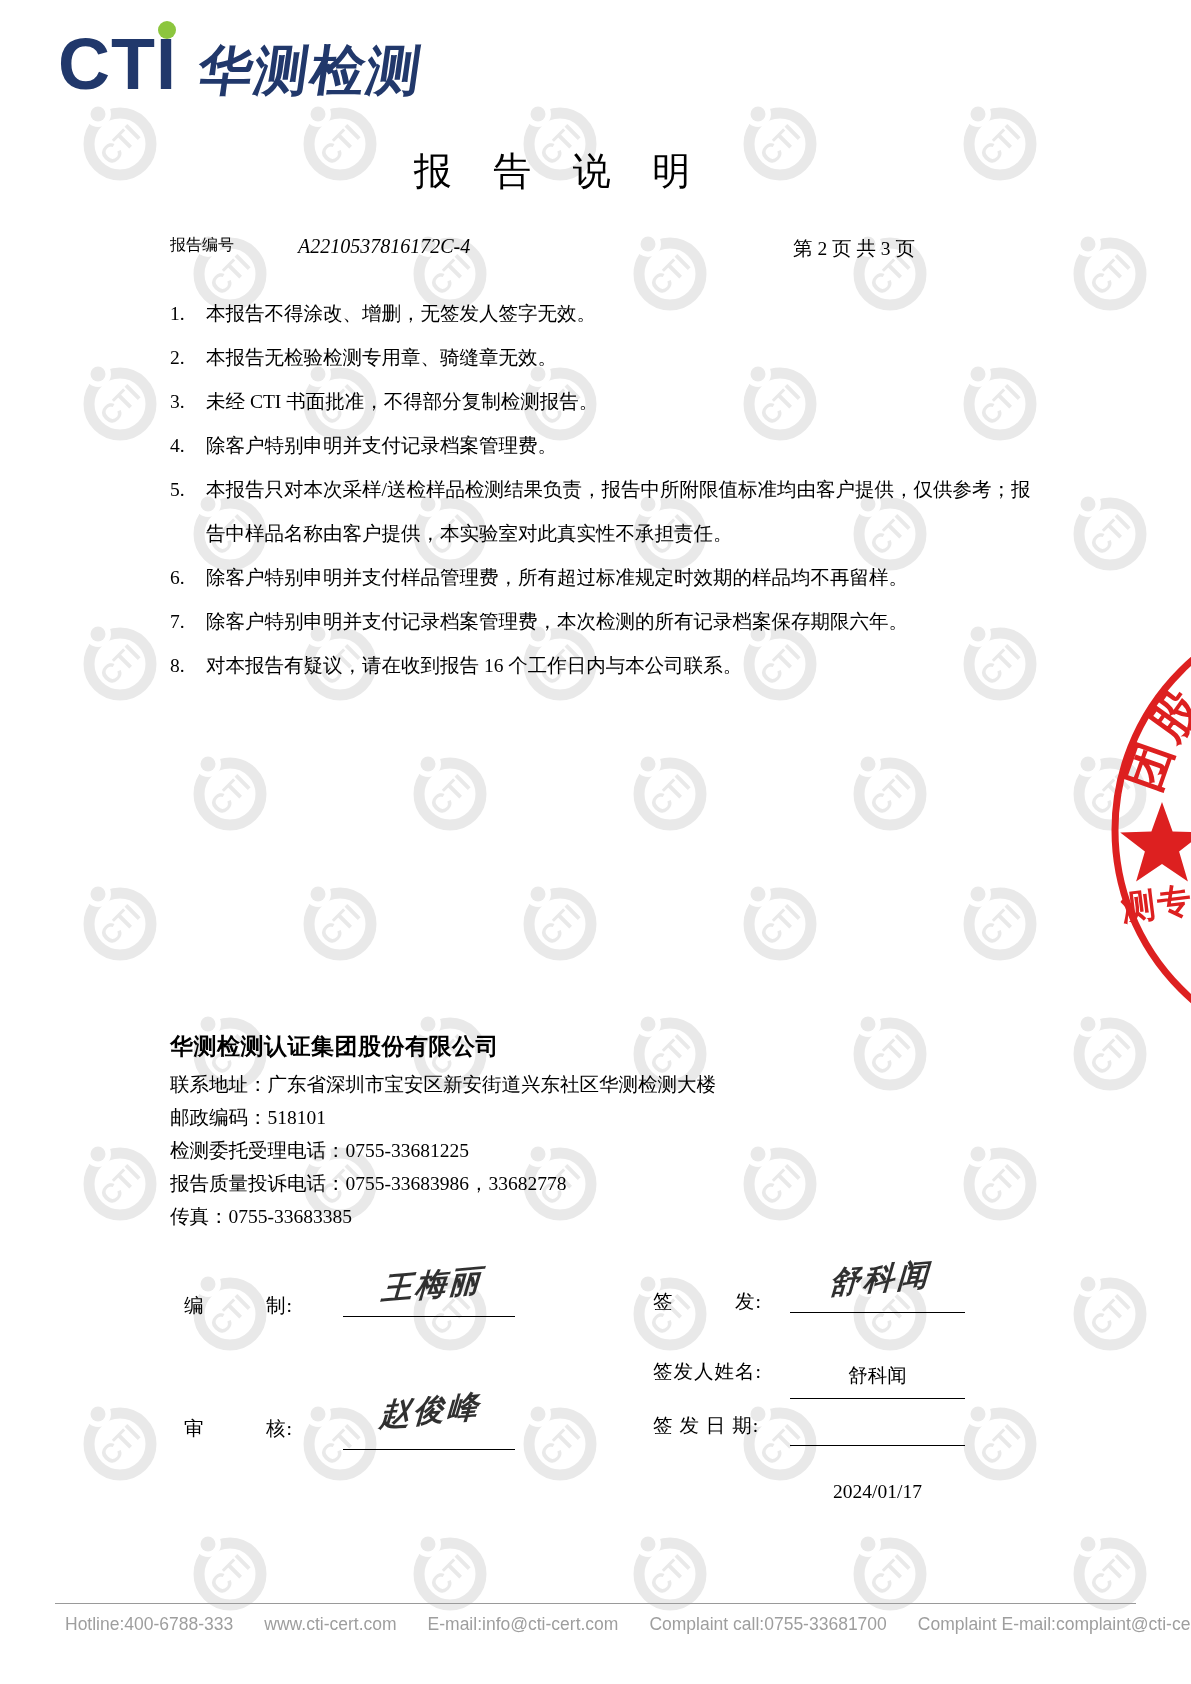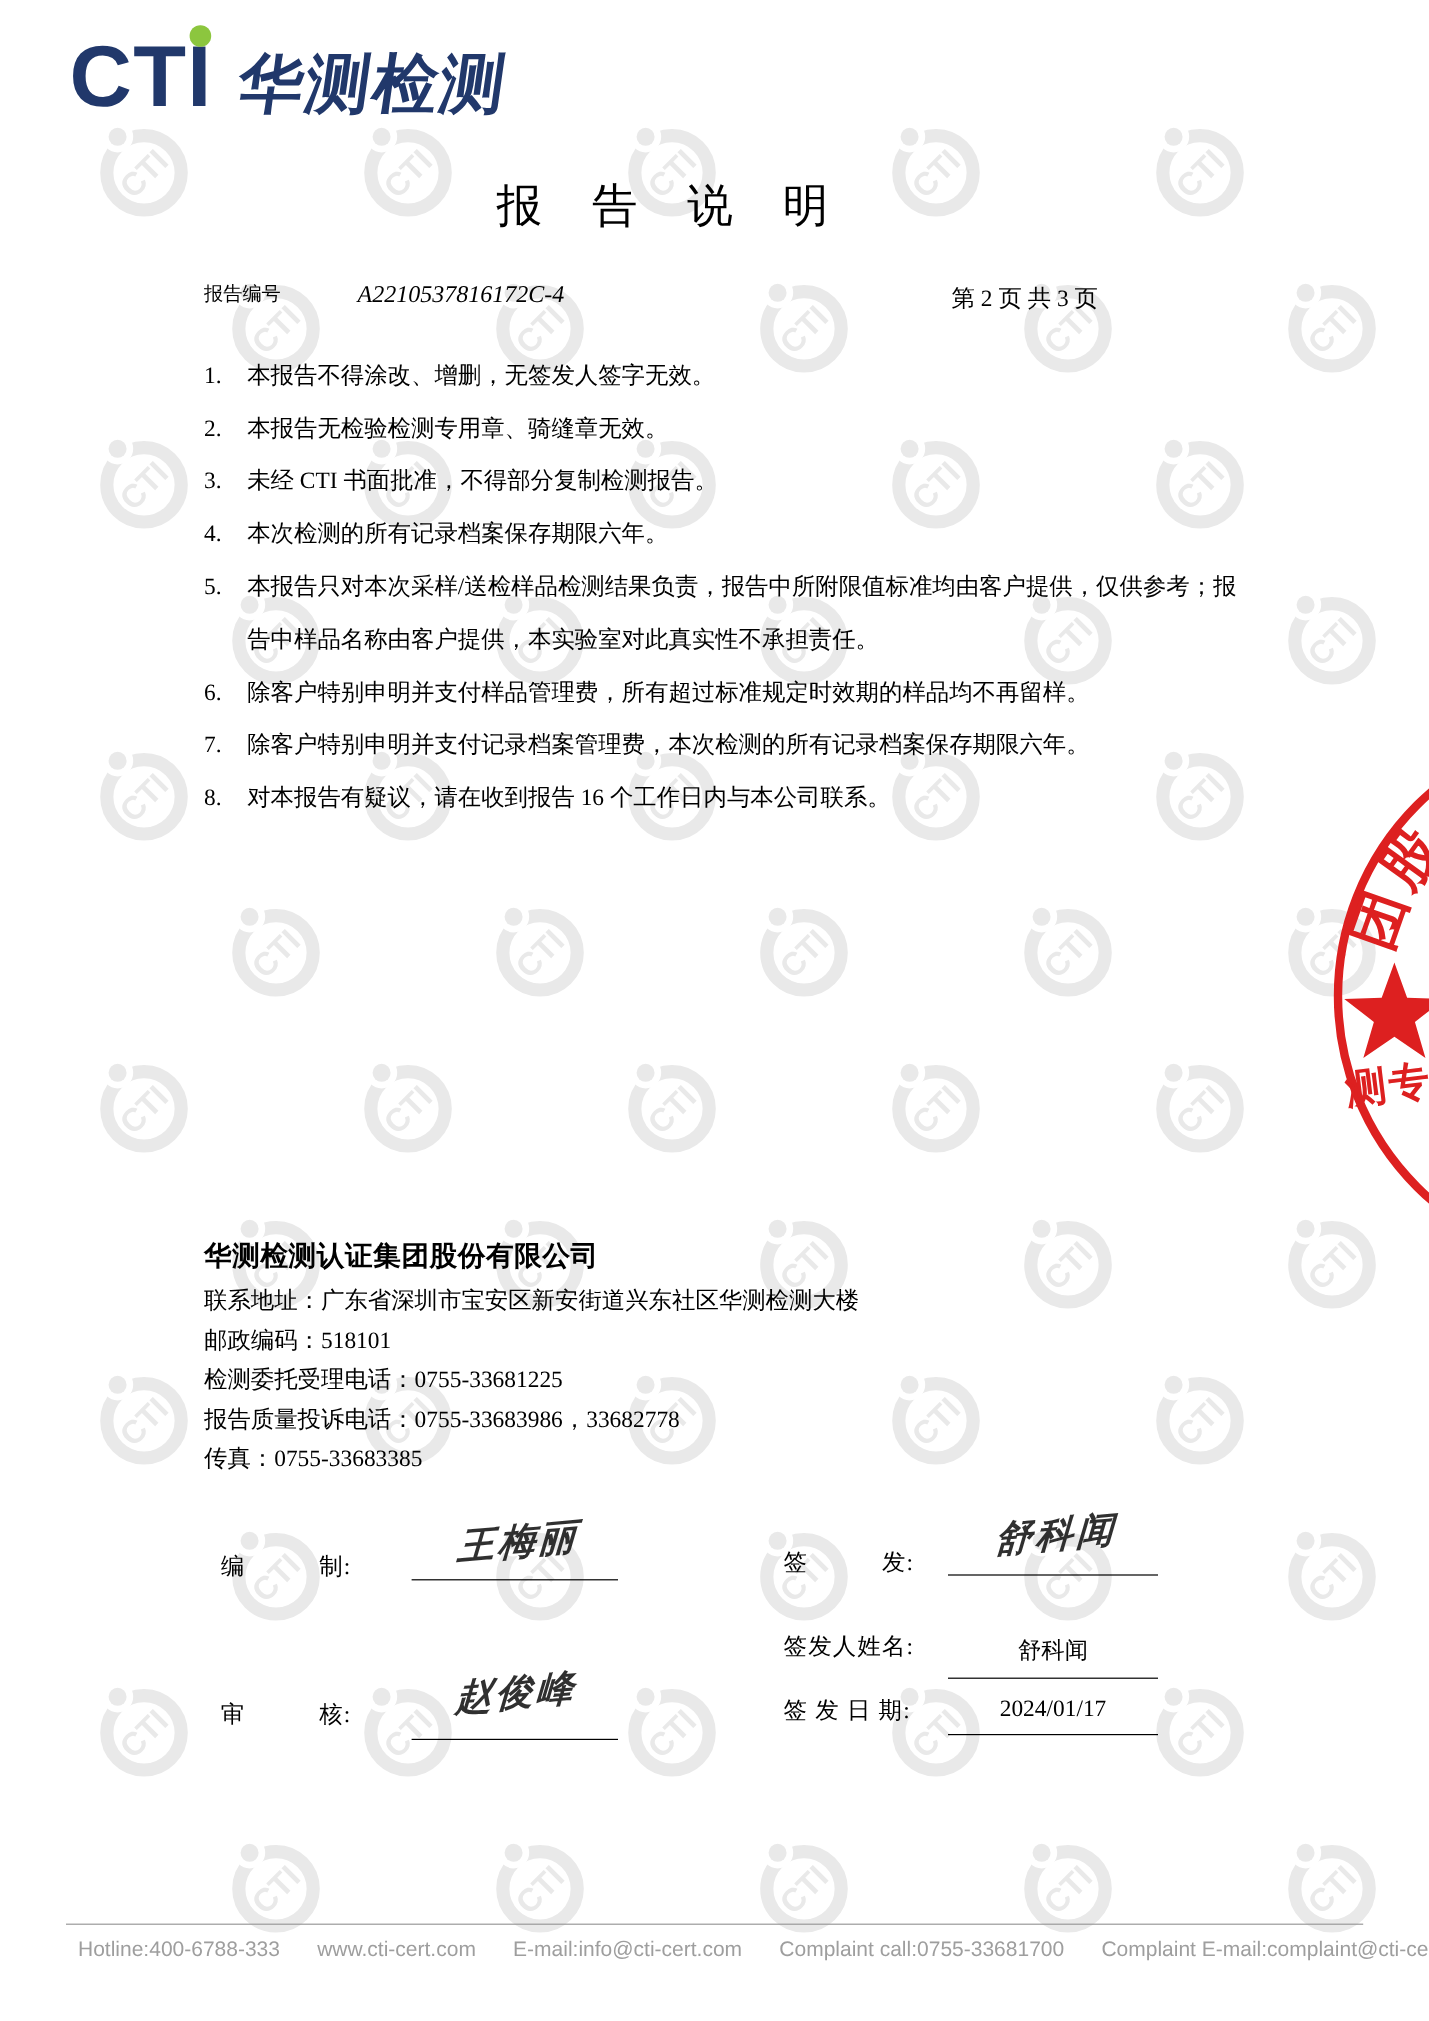--- a/index.html
+++ b/index.html
@@ -442,21 +442,21 @@
         <div class="note">
           <span class="note-num">2.</span>
           <span class="note-text">本报告无检验检测专用章、骑缝章无效。</span>
         </div>
         <div class="note">
           <span class="note-num">3.</span>
           <span class="note-text">未经 CTI 书面批准，不得部分复制检测报告。</span>
         </div>
         <div class="note">
           <span class="note-num">4.</span>
-          <span class="note-text">本次检测的所有记录档案保存期限六年。</span>
+          <span class="note-text">除客户特别申明并支付记录档案管理费。</span>
         </div>
         <div class="note">
           <span class="note-num">5.</span>
           <span class="note-text">本报告只对本次采样/送检样品检测结果负责，报告中所附限值标准均由客户提供，仅供参考；报告中样品名称由客户提供，本实验室对此真实性不承担责任。</span>
         </div>
         <div class="note">
           <span class="note-num">6.</span>
           <span class="note-text">除客户特别申明并支付样品管理费，所有超过标准规定时效期的样品均不再留样。</span>
         </div>
         <div class="note">
@@ -494,21 +494,21 @@
     <span class="fill-val" style="left:790px; top:1362px; width:175px;">舒科闻</span>
     <div class="uline" style="left:790px; top:1398px; width:175px;"></div>
 
     <span class="lbl" style="left:184px; top:1415px;">审　　　核:</span>
     <div class="sig-slot" style="left:345px; top:1390px; width:170px;">
       <span class="sig">赵俊峰</span>
     </div>
     <div class="uline" style="left:343px; top:1449px; width:172px;"></div>
 
     <span class="lbl" style="left:653px; top:1412px;">签 发 日 期:</span>
-    <span class="fill-val" style="left:790px; top:1414px; width:175px;text-align:center;">2024/01/17</span>
+    <span class="fill-val" style="left:790px; top:1481px; width:175px;text-align:center;">2024/01/17</span>
     <div class="uline" style="left:790px; top:1445px; width:175px;"></div>
 
     <svg class="stamp" viewBox="0 0 400 400" width="400" height="400">
       <circle cx="300" cy="190" r="225" fill="none" stroke="#dd2020" stroke-width="7"></circle>
       <path id="sealArc" d="M 132 268 A 185 185 0 0 1 316 6" fill="none"></path>
       <text font-size="47" font-weight="bold" fill="#dd2020" letter-spacing="6" font-family="'Liberation Serif', serif">
         <textPath href="#sealArc" startOffset="30%">团股</textPath>
       </text>
       <polygon fill="#dd2020" points="122,162 132.6,191.4 163.8,192.4 139.1,211.6 147.9,241.6 122,224 96.1,241.6 104.9,211.6 80.2,192.4 111.4,191.4"></polygon>
       <text x="83" y="280" font-size="34" font-weight="bold" fill="#dd2020" letter-spacing="2" transform="rotate(-7 83 280)" font-family="'Liberation Serif', serif">测专用章</text>

